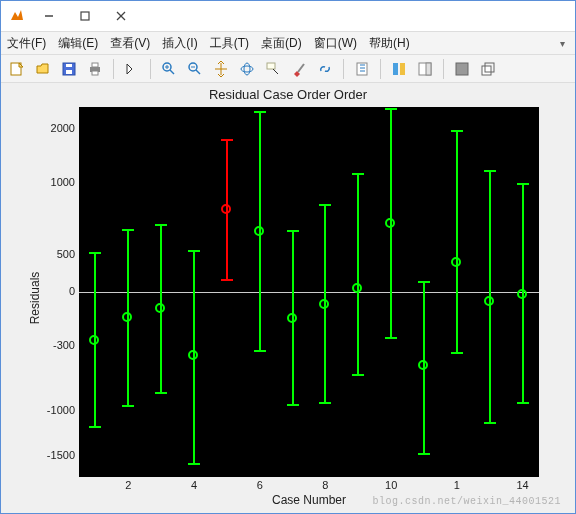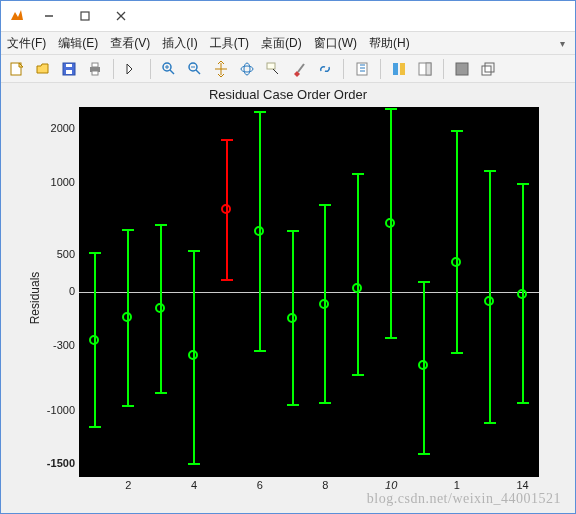--- a/index.html
+++ b/index.html
@@ -92,21 +92,21 @@
   .zeroline {
     position:absolute; left:78px; width:460px; height:1px;
     background: #ccc;
   }
   .errbar { position:absolute; width:2px; }
   .cap { position:absolute; height:2px; width:12px; left:-5px; }
   .pt { position:absolute; width:10px; height:10px; border:2px solid; border-radius:50%; left:-5px; background:transparent; }
   .watermark {
     position:absolute; right:14px; bottom:6px;
     color: rgba(120,120,120,0.5);
-    font-size: 14px; font-family: Liberation Serif, serif;
+    font-size: 10px; font-family: Liberation Mono, monospace;
     letter-spacing: 0.5px;
     pointer-events:none;
   }
 </style>
 </head>
 <body>
 
 <div class="titlebar">
   <svg class="icon-sq" viewBox="0 0 16 16">
       <path d="M2 12 L6 4 L9 9 L12 2 L14 12 Z" fill="#e87500"></path>
@@ -251,34 +251,35 @@
         <rect x="2" y="5" width="9" height="9" fill="#fff" stroke="#666"></rect>
         <rect x="5" y="2" width="9" height="9" fill="none" stroke="#666"></rect>
       </svg>
     </div>
   </div>
 
 <div class="plot-area">
   <div class="chart-title">Residual Case Order Order</div>
   <div class="axes-bg"></div>
   <div class="ylabel">Residuals</div>
+  <div class="xlabel">Case Number</div>
   <div id="plot-layer">
       <div class="zeroline" style="top: 209px;"></div>
-      <div class="tick-y" style="top: 374px; font-weight: bold;">-1500</div>
+      <div class="tick-y" style="top: 366px;">-1500</div>
       <div class="tick-y" style="top: 321px;">-1000</div>
       <div class="tick-y" style="top: 256.412px;">-300</div>
       <div class="tick-y" style="top: 202px;">0</div>
       <div class="tick-y" style="top: 165px;">500</div>
       <div class="tick-y" style="top: 93.1765px;">1000</div>
       <div class="tick-y" style="top: 38.7647px;">2000</div>
       <div class="tick-x" style="left: 127.286px;">2</div>
       <div class="tick-x" style="left: 193px;">4</div>
       <div class="tick-x" style="left: 258.714px;">6</div>
       <div class="tick-x" style="left: 324.429px;">8</div>
-      <div class="tick-x" style="left: 390.143px; font-style: italic;">10</div>
+      <div class="tick-x" style="left: 390.143px;">10</div>
       <div class="tick-x" style="left: 455.857px;">1</div>
       <div class="tick-x" style="left: 521.571px; text-align: center;">14</div>
       <div class="errbar" style="left: 93.4286px; top: 169.824px; height: 174.118px; background: rgb(0, 255, 0);">
         <div class="cap" style="top: -1px; background: rgb(0, 255, 0);"></div>
         <div class="cap" style="bottom: -1px; background: rgb(0, 255, 0);"></div>
         <div class="pt" style="top: 82.0588px; border-color: rgb(0, 255, 0);"></div>
       </div>
       <div class="errbar" style="left: 126.286px; top: 146.971px; height: 176.294px; background: rgb(0, 255, 0);">
         <div class="cap" style="top: -1px; background: rgb(0, 255, 0);"></div>
         <div class="cap" style="bottom: -1px; background: rgb(0, 255, 0);"></div>

